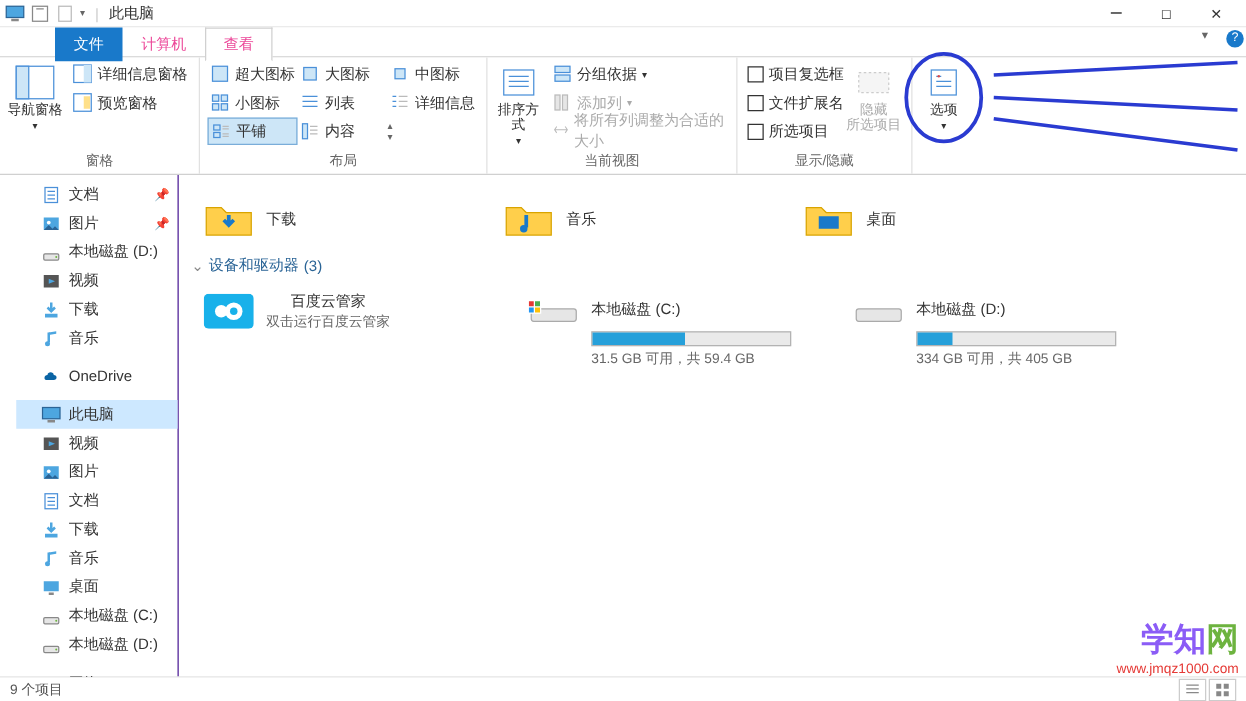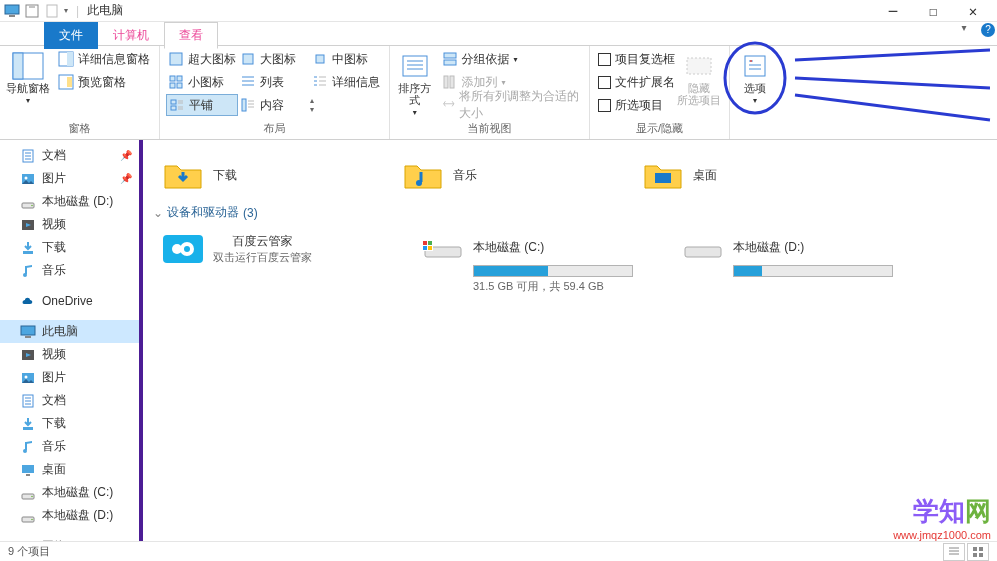--- a/index.html
+++ b/index.html
@@ -33,21 +33,21 @@
   .bigbtn .icon { width: 32px; height: 28px; }
   .bigbtn .lbl { font-size: 11px; text-align: center; line-height: 1.1; }
   .smallrow { display: flex; align-items: center; gap: 4px; height: 22px; padding: 0 2px; }
   .smallrow .icon { width: 16px; height: 16px; }
   .smallrow.selected { border: 1px solid #7aadd9; background: #cde6f7; }
   .col { display: flex; flex-direction: column; justify-content: flex-start; gap: 1px; }
   .chk { width: 13px; height: 13px; border: 1px solid #333; display: inline-block; }
 
   
   .body { display: flex; height: calc(100% - 22px - 24px - 94px - 20px); }
-  .sidebar { width: 143px; border-right: 4px solid #4c1d95; overflow-y: auto; padding-top: 4px; }
+  .sidebar { width: 143px; border-right: 1px solid #4c1d95; overflow-y: auto; padding-top: 4px; padding-left: 13px; }
   .side-item { display: flex; align-items: center; gap: 6px; padding: 3px 6px 3px 20px; font-size: 12px; }
   .side-item.sel { background: #cde8ff; }
   .side-item .pin { margin-left: auto; color: #888; font-size: 10px; }
   .side-item .sicon { width: 16px; height: 16px; display: flex; align-items: center; justify-content: center; }
   .content { flex: 1; overflow: auto; padding: 0 10px; position: relative; }
   .row-items { display: flex; gap: 40px; padding: 6px 10px; align-items: flex-start; }
   .folder-item { display: flex; align-items: center; gap: 10px; width: 200px; }
   .folder-item .ficon { width: 40px; height: 34px; position: relative; }
   .section-head { display: flex; align-items: center; gap: 4px; color: #2a6496; font-size: 12px; padding: 6px 0; }
   .section-head .chev { color: #888; }
@@ -555,20 +555,21 @@
       <div class="drive-item">
         <div class="drv-top">
           <span class="drv-icon"><svg viewBox="0 0 40 28">
                 <rect x="2" y="14" width="36" height="10" rx="2" fill="#e6e6e6" stroke="#aaa"></rect>
               </svg></span>
           <div>本地磁盘 (D:)</div>
         </div>
         <div class="drv-bar">
             <div class="fill" id="dfill" style="width: 18%;"></div>
           </div>
+        <div class="drv-sub">334 GB 可用，共 405 GB</div>
       </div>
     </div>
   </div>
 </div>
 
 <div class="statusbar">
   <span>9 个项目</span>
   <span class="sp"></span>
   <span class="viewbtn">
       <svg width="12" height="12" viewBox="0 0 12 12">

